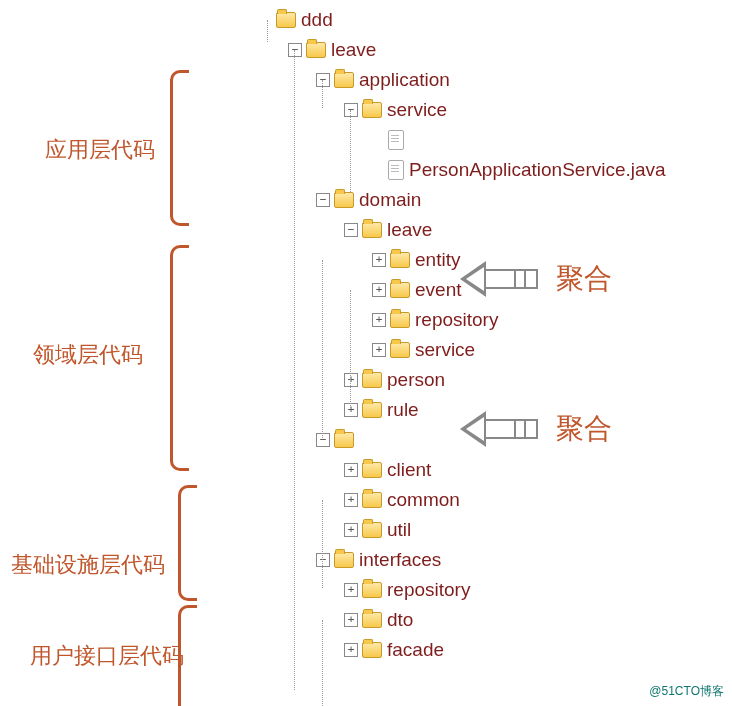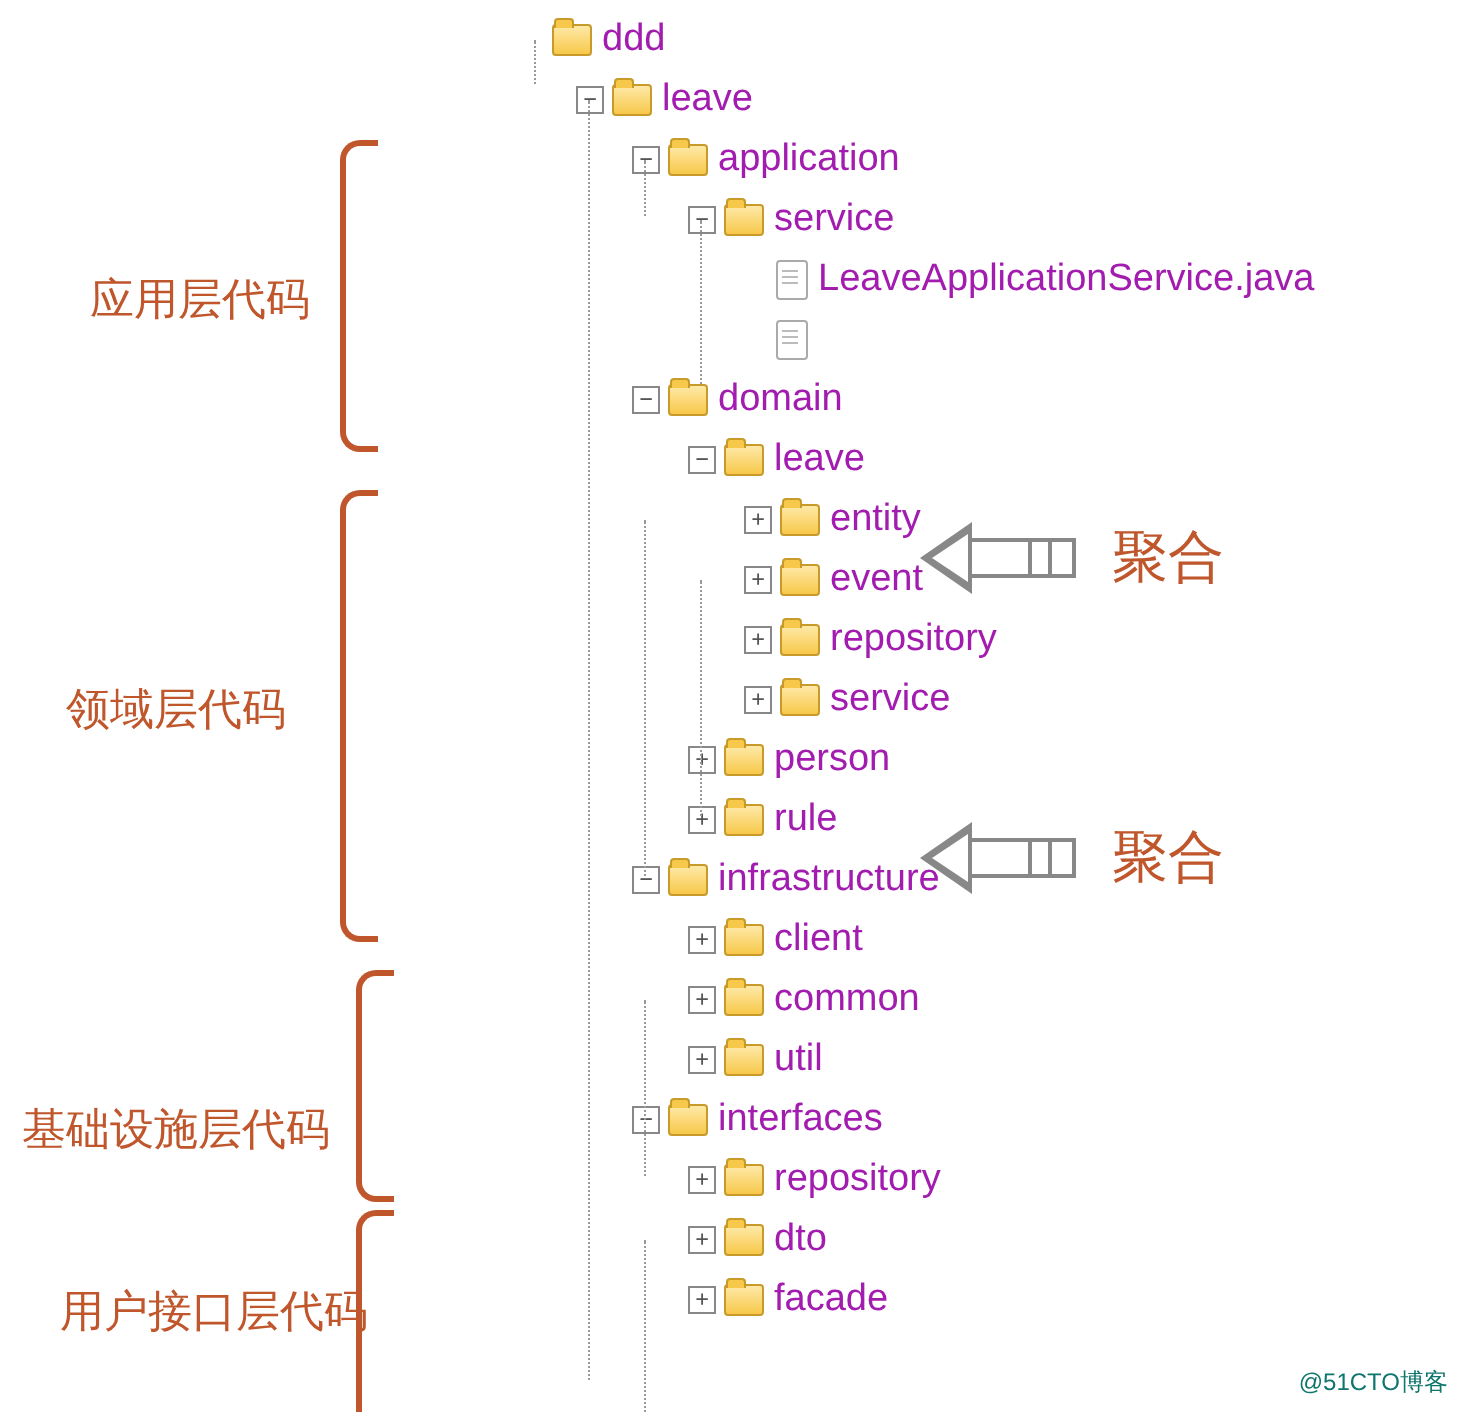--- a/index.html
+++ b/index.html
@@ -78,21 +78,21 @@
     position: absolute;
     left: 2px;
     top: 4px;
     width: 8px;
     height: 1px;
     background: #bbb;
     box-shadow: 0 3px 0 #bbb, 0 6px 0 #bbb;
   }
   .label {
     font-size: 19px;
-    color: #a21caf;
+    color: #7f1d1d;
   }
   .conn {
     position: absolute;
     border-left: 1px dotted #999;
   }
   
   .anno {
     position: absolute;
     color: #c0562b;
     font-size: 22px;
@@ -194,25 +194,25 @@
     <span class="label">application</span>
   </div>
   <div class="node" style="margin-left:84px">
     <span class="toggle">−</span>
     <span class="folder"></span>
     <span class="label">service</span>
   </div>
   <div class="node" style="margin-left:112px">
     <span class="toggle empty"></span>
     <span class="file"></span>
-    <span class="label">LeaveApplicationService.java</span>
   </div>
   <div class="node" style="margin-left:112px">
     <span class="toggle empty"></span>
     <span class="file"></span>
+    <span class="label">PersonApplicationService.java</span>
   </div>
 
   <div class="node" style="margin-left:56px">
     <span class="toggle">−</span>
     <span class="folder"></span>
     <span class="label">domain</span>
   </div>
   <div class="node" style="margin-left:84px">
     <span class="toggle">−</span>
     <span class="folder"></span>
@@ -245,21 +245,20 @@
   </div>
   <div class="node" style="margin-left:84px">
     <span class="toggle">+</span>
     <span class="folder"></span>
     <span class="label">rule</span>
   </div>
 
   <div class="node" style="margin-left:56px">
     <span class="toggle">−</span>
     <span class="folder"></span>
-    <span class="label">infrastructure</span>
   </div>
   <div class="node" style="margin-left:84px">
     <span class="toggle">+</span>
     <span class="folder"></span>
     <span class="label">client</span>
   </div>
   <div class="node" style="margin-left:84px">
     <span class="toggle">+</span>
     <span class="folder"></span>
     <span class="label">common</span>

